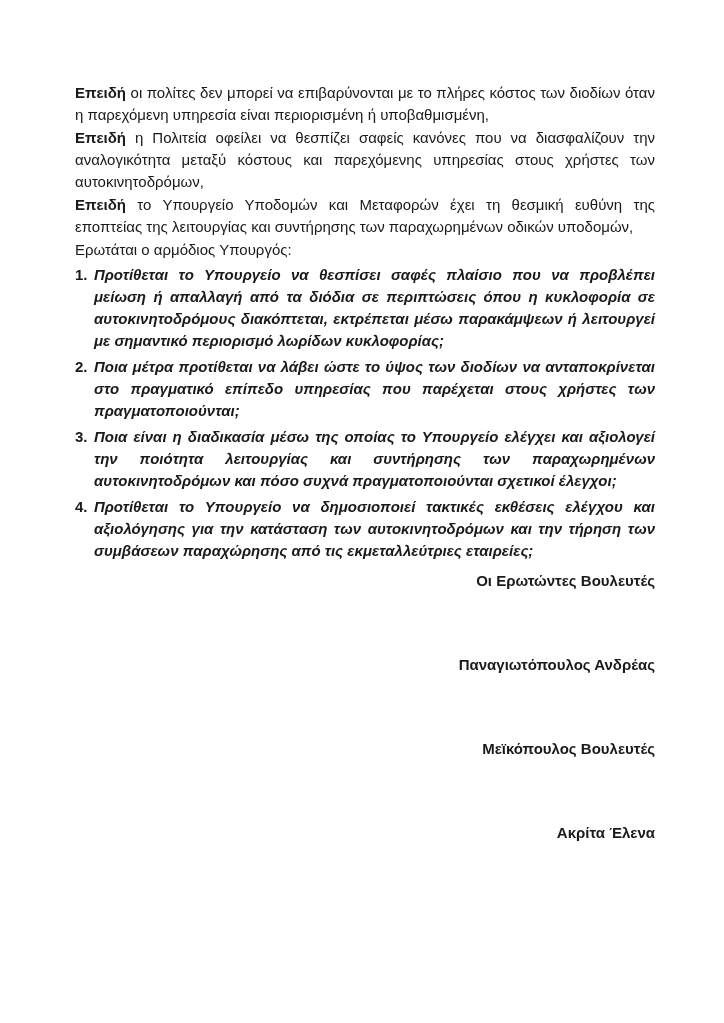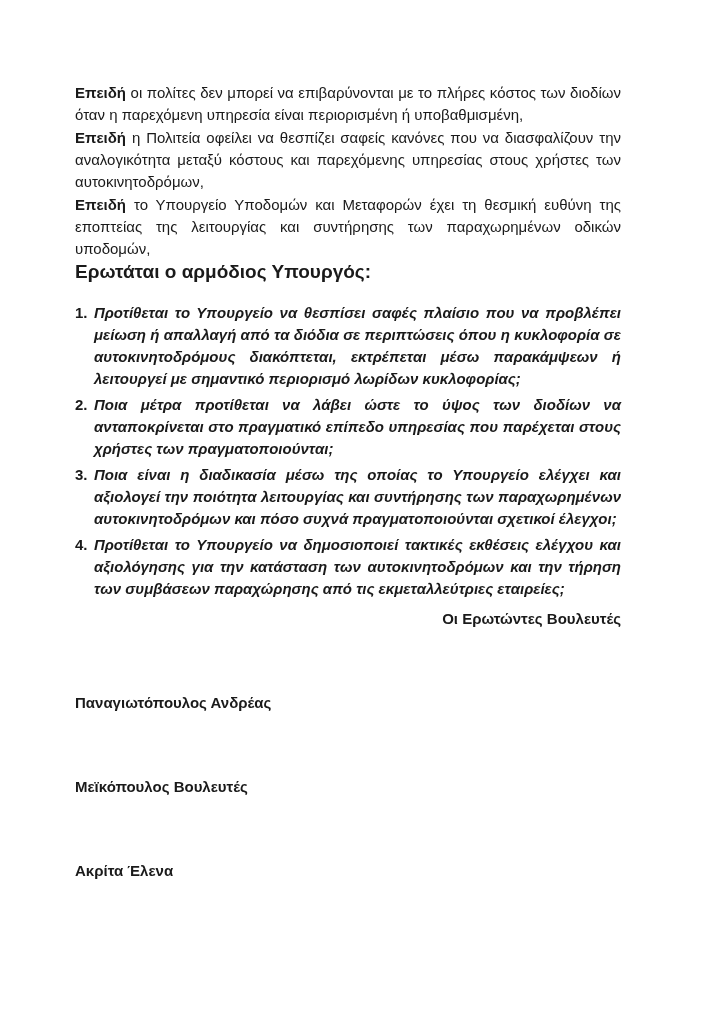--- a/index.html
+++ b/index.html
@@ -9,35 +9,35 @@
     height: 1023px;
     overflow: hidden;
     font-family: "Liberation Sans", "DejaVu Sans", sans-serif;
     color: #1a1a1a;
     -webkit-font-smoothing: antialiased;
   }
   .page {
     width: 724px;
     height: 1023px;
     background: #ffffff;
-    padding: 82px 103px 0 75px;
+    padding: 82px 69px 0 75px;
   }
   .para {
     font-size: 15px;
     line-height: 22px;
     text-align: justify;
     margin-bottom: 1px;
   }
   .para .lead { font-weight: bold; }
   .q-intro {
-    font-size: 19px;
+    font-size: 15px;
     line-height: 22px;
-    font-weight: bold;
+    font-weight: normal;
     margin-top: 1px;
-    margin-bottom: 19px;
+    margin-bottom: 3px;
   }
   .q-list { font-weight: bold; }
   .q-item {
     display: flex;
     font-size: 15px;
     line-height: 22px;
     margin-bottom: 4px;
   }
   .q-num { flex: 0 0 19px; }
   .q-text { flex: 1 1 auto; text-align: justify; font-style: italic; }
@@ -46,21 +46,21 @@
     font-size: 15px;
     line-height: 22px;
     font-weight: bold;
     text-align: right;
   }
   .sig-name {
     margin-top: 62px;
     font-size: 15px;
     line-height: 22px;
     font-weight: bold;
-    text-align: left;
+    text-align: right;
   }
 </style>
 </head>
 <body>
 
 <div class="page">
 
   <p class="para"><span class="lead">Επειδή</span><span> οι πολίτες δεν μπορεί να επιβαρύνονται με το πλήρες κόστος των διοδίων όταν η παρεχόμενη υπηρεσία είναι περιορισμένη ή υποβαθμισμένη,</span></p>
 
   <p class="para"><span class="lead">Επειδή</span><span> η Πολιτεία οφείλει να θεσπίζει σαφείς κανόνες που να διασφαλίζουν την αναλογικότητα μεταξύ κόστους και παρεχόμενης υπηρεσίας στους χρήστες των αυτοκινητοδρόμων,</span></p>

